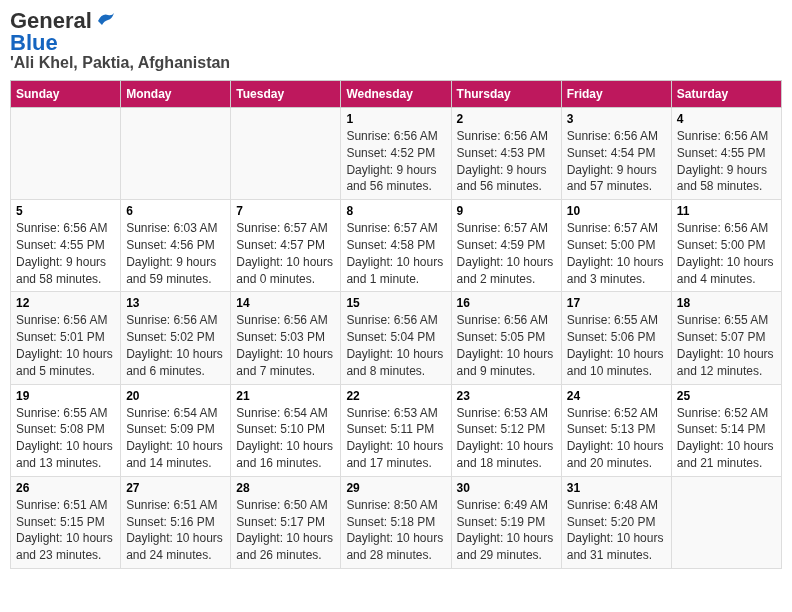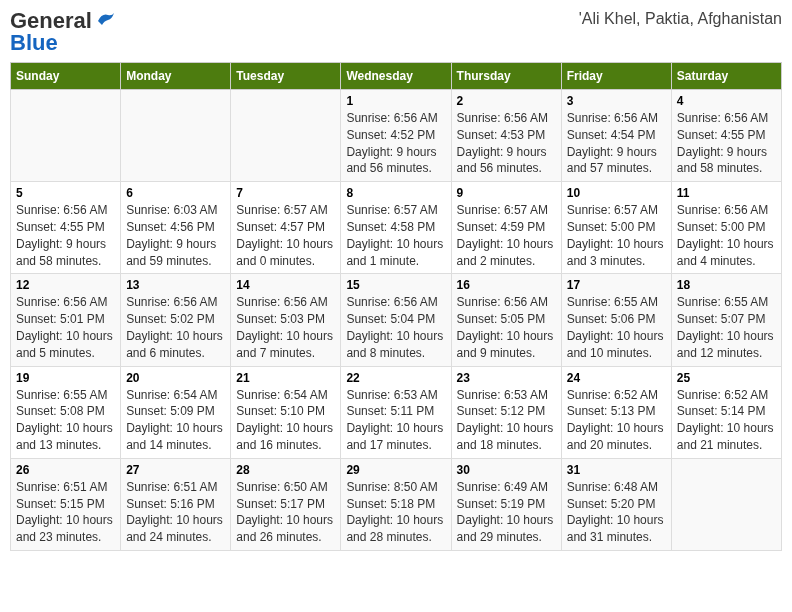--- a/index.html
+++ b/index.html
@@ -8,20 +8,21 @@
       background: #fff;
       width: 792px;
       min-height: 612px;
       padding: 10px;
     }
     .header {
       display: flex;
       justify-content: space-between;
       align-items: flex-start;
       margin-bottom: 8px;
+      flex-direction: column;
     }
     .logo {
       display: flex;
       flex-direction: column;
       align-items: flex-start;
     }
     .logo-text {
       font-size: 22px;
       font-weight: bold;
       line-height: 1;
@@ -31,30 +32,30 @@
     .title-block {
       text-align: right;
     }
     .title-block h1 {
       font-size: 32px;
       font-weight: bold;
       color: #222;
     }
     .title-block h2 {
       font-size: 16px;
-      font-weight: normal;
+      font-weight: bold;
       color: #444;
     }
     table {
       width: 100%;
       border-collapse: collapse;
       font-size: 11px;
     }
     thead tr th {
-      background-color: #4d7c0f;
+      background-color: #be185d;
       color: #fff;
       text-align: left;
       padding: 6px 5px;
       font-size: 12px;
       border: 1px solid #ccc;
     }
     tbody tr td {
       vertical-align: top;
       padding: 4px 5px;
       border: 1px solid #ddd;

